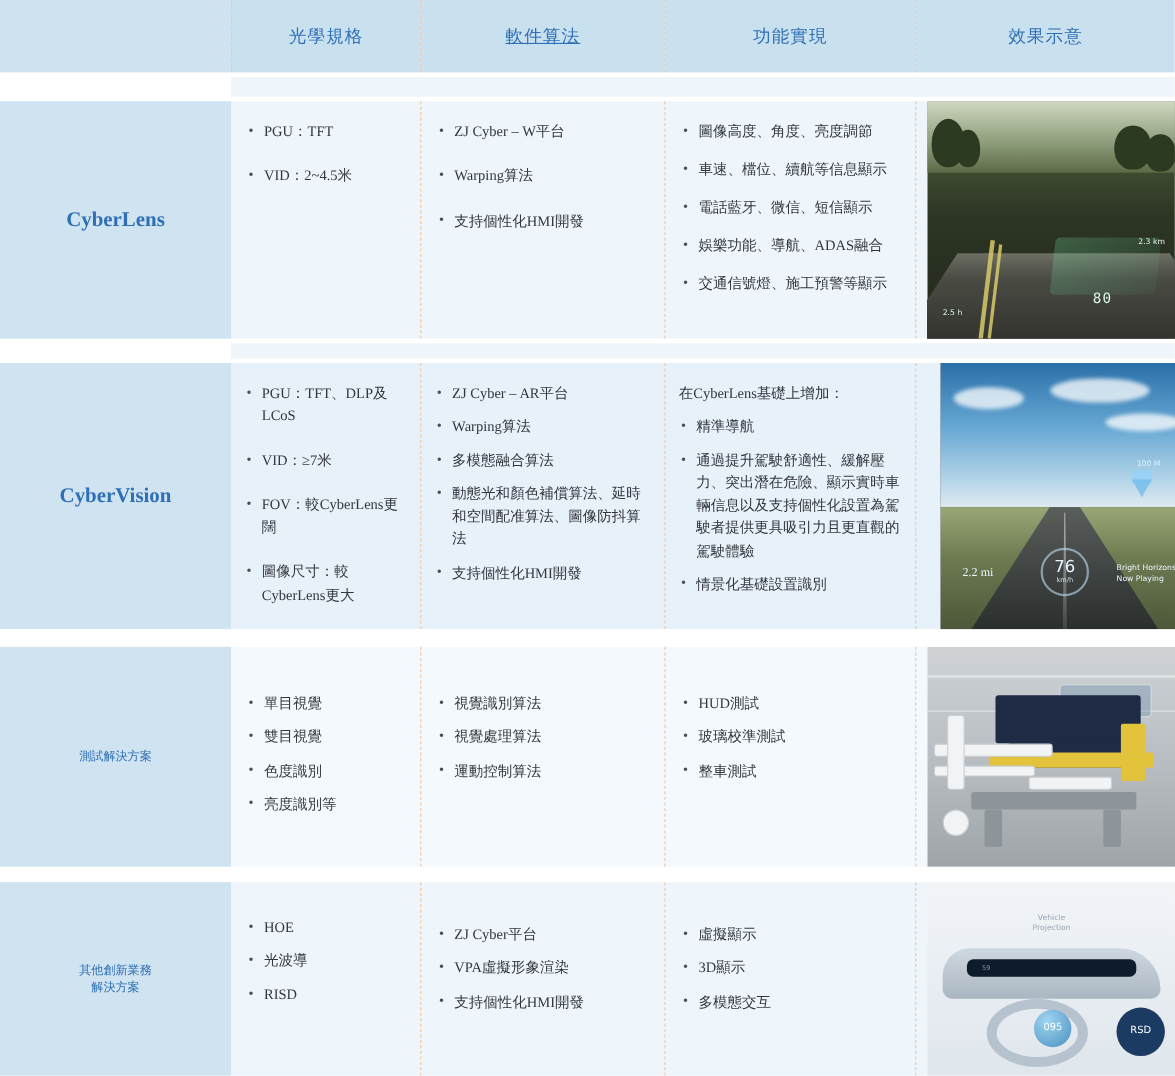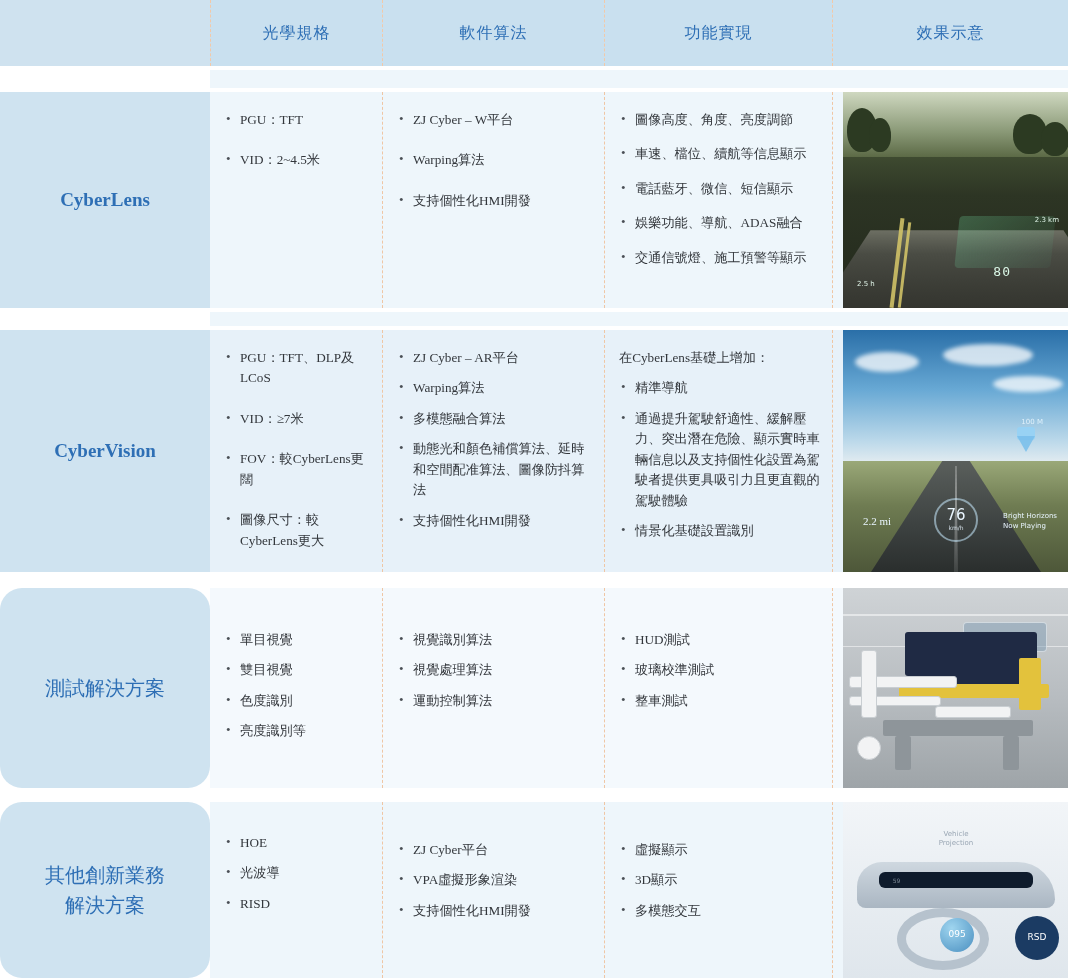--- a/index.html
+++ b/index.html
@@ -34,21 +34,21 @@
     color: #2e6fb5;
     font-size: 16px;
     letter-spacing: 1px;
     display: flex;
     align-items: center;
     justify-content: center;
     border-left: 1px dashed #f2c9a8;
   }
   .hdr-cell:first-of-type { border-left: none; }
   .hdr-1 { width: 172px; }
-  .hdr-2 { width: 222px; }
+  .hdr-2 { width: 222px; text-decoration: underline; }
   .hdr-3 { width: 228px; }
   .hdr-4 { width: 236px; }
 
   
   .gap-bar {
     position: absolute;
     left: 0;
     width: 1068px;
     background: #ffffff;
   }
@@ -64,21 +64,21 @@
     width: 210px;
     display: flex;
     align-items: center;
     justify-content: center;
     text-align: center;
     color: #2e6fb5;
     font-size: 19px;
     line-height: 1.5;
     font-weight: 700;
   }
-  .label-cell.sm { font-size: 20px; font-weight: 400; border-radius: 22px; }
+  .label-cell.sm { font-size: 11px; font-weight: 400; }
   .body-cell {
     padding: 18px 12px 10px 14px;
     font-size: 13.2px;
     color: #33373c;
     line-height: 1.55;
   }
   .c1 { width: 172px; }
   .c2 { width: 222px; }
   .c3 { width: 228px; }
   .c4 { width: 236px; padding: 0; }
@@ -98,21 +98,21 @@
     color: #4a4f55;
     font-size: 13px;
   }
   ul.bl.tight > li { margin-bottom: 10px; }
   ul.bl.loose > li { margin-bottom: 20px; }
   .plain-line { margin: 0 0 10px 0; }
 
   
   .bg-a { background: #cfe3f0; }
   .bg-b { background: #eef6fb; }
-  .bg-c { background: #e7f1f9; }
+  .bg-c { background: #e7f1f9; padding-left: 12px; }
   .bg-light { background: #f4f9fd; }
 
   
   .img-wrap {
     position: relative;
     width: 226px;
     height: 100%;
     overflow: hidden;
     margin-left: 10px;
   }

